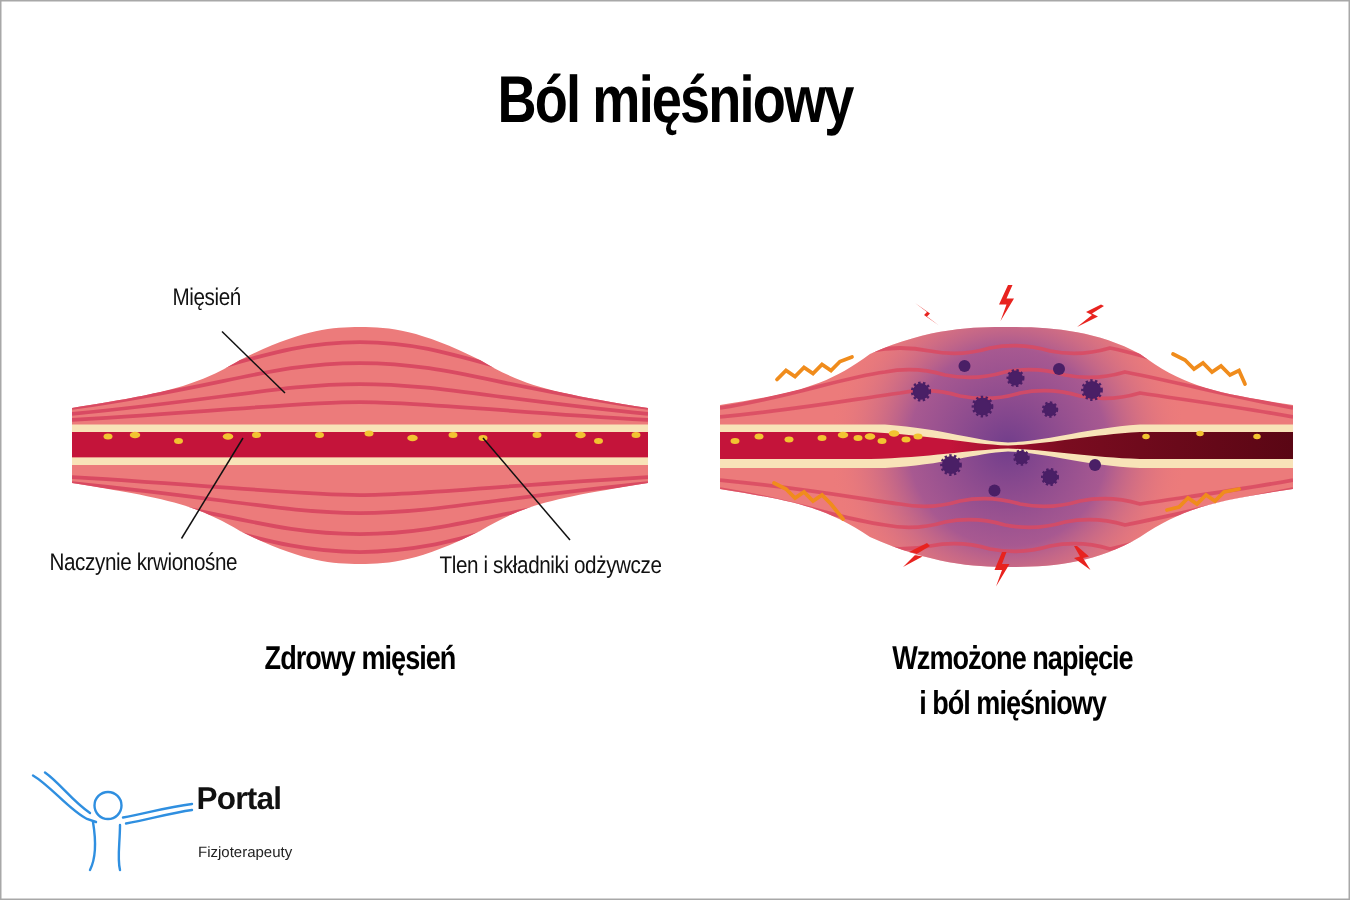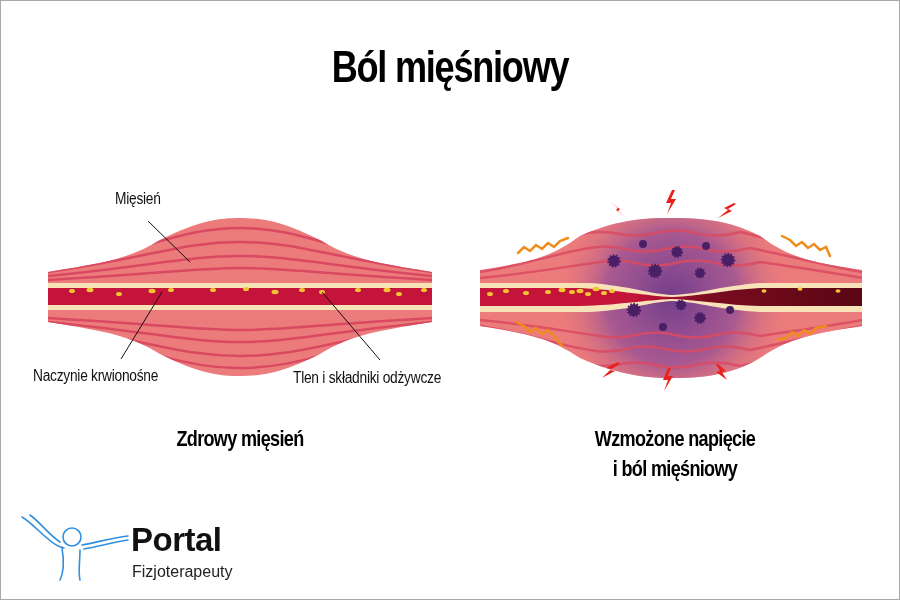--- a/index.html
+++ b/index.html
@@ -2,22 +2,22 @@
 <html><head>
 <meta charset="utf-8">
 <style>
   html, body { margin: 0; padding: 0; }
   body { width: 900px; height: 600px; background: #ffffff; position: relative; overflow: hidden; font-family: "Liberation Sans", sans-serif; }
   .frame { position: absolute; left: 0; top: 0; width: 898px; height: 598px; border: 1px solid #a8a8a8; }
   .title { position: absolute; left: 0; top: 42px; width: 900px; text-align: center; font-family: "Liberation Sans", sans-serif; font-weight: bold; font-size: 44px; color: #000; letter-spacing: -1.5px; transform: scaleX(0.82); transform-origin: center; }
   .label { position: absolute; font-family: "Liberation Sans", sans-serif; font-size: 16px; color: #111; letter-spacing: -0.3px; transform: scaleX(0.86); transform-origin: left; white-space: nowrap; }
   .caption { position: absolute; text-align: center; font-family: "Liberation Sans", sans-serif; font-weight: bold; font-size: 22px; color: #000; line-height: 30px; letter-spacing: -0.8px; transform: scaleX(0.82); transform-origin: center; }
   svg.diagram { position: absolute; left: 0; top: 0; }
-  .logo-text { position: absolute; left: 131px; top: 521px; font-family: "Liberation Sans", sans-serif; font-weight: bold; font-size: 33px; color: #111; letter-spacing: -0.5px; }
-  .logo-sub { position: absolute; left: 132px; top: 563px; font-family: "Liberation Sans", sans-serif; font-size: 16px; color: #222; }
+  .logo-text { position: absolute; left: 131px; top: 521px; font-family: "Liberation Sans", sans-serif; font-weight: bold; font-size: 21px; color: #111; letter-spacing: -0.5px; }
+  .logo-sub { position: absolute; left: 132px; top: 563px; font-family: "Liberation Sans", sans-serif; font-size: 10px; color: #222; }
 </style>
 </head>
 <body>
 
 <div class="frame"></div>
 
 <div class="title">Ból mięśniowy</div>
 
 <svg class="diagram" width="900" height="600" viewBox="0 0 900 600">
   <defs>

